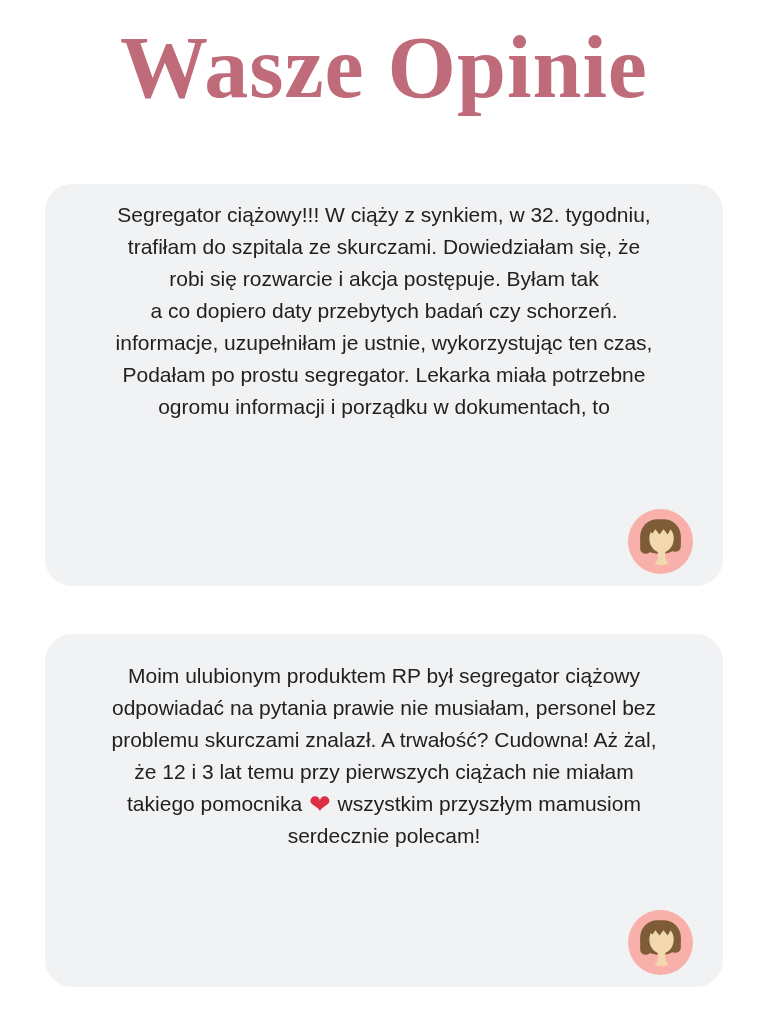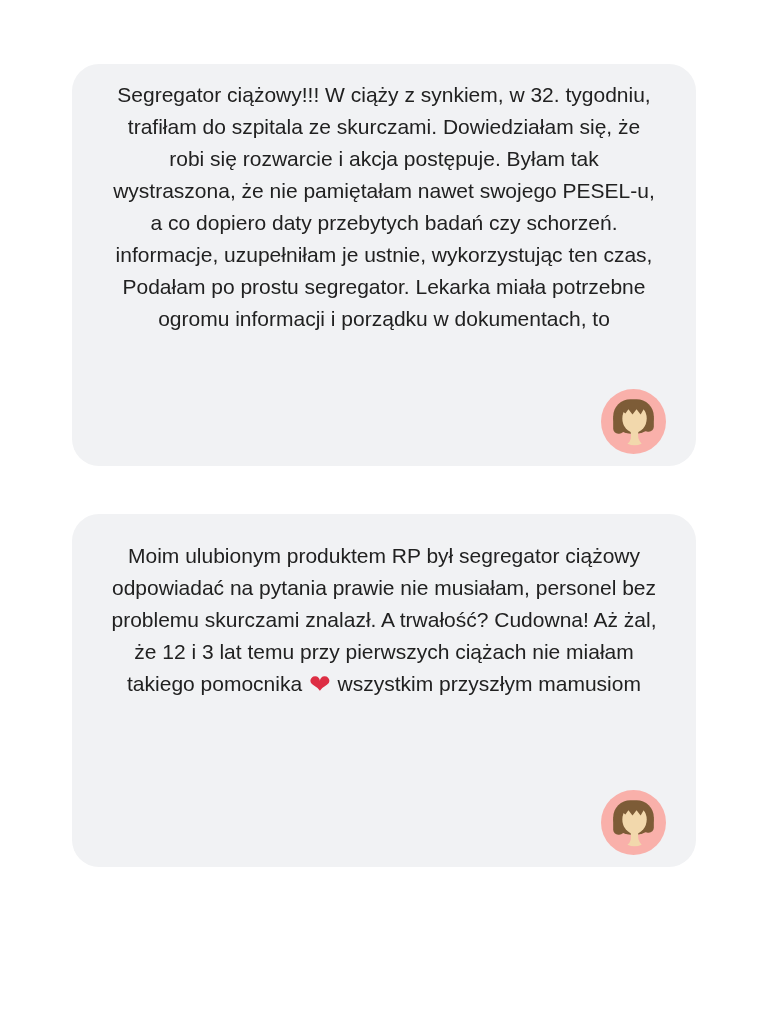--- a/index.html
+++ b/index.html
@@ -25,21 +25,21 @@
     text-align:center;
     font-family:"Liberation Serif", serif;
     font-weight:700;
     font-size:88px;
     line-height:104px;
     letter-spacing:1px;
     color:var(--title-color);
   }
   .card{
     position:relative;
-    width:624px;
+    width:678px;
     margin:0 auto;
     background:var(--card-bg);
     border-radius:27px;
   }
   .card.first{
     margin-top:64px;
     height:402px;
     padding:15px 28px 0;
   }
   .card.second{
@@ -72,27 +72,27 @@
   .avatar svg{display:block;width:100%;height:100%;}
   .avatar .bg{fill:var(--avatar-bg);}
   .avatar .hair{fill:var(--avatar-hair);}
   .avatar .skin{fill:var(--avatar-skin);}
 </style>
 </head>
 <body>
 
 <main>
 
+  <h1 class="page-title">Wasze Opinie</h1>
 
   <section class="card first">
     <div class="testimonial-text">
         <div class="line">Segregator ciążowy!!! W ciąży z synkiem, w 32. tygodniu,</div>
         <div class="line">trafiłam do szpitala ze skurczami. Dowiedziałam się, że</div>
         <div class="line">robi się rozwarcie i akcja postępuje. Byłam tak</div>
-        <div class="line">wystraszona, że nie pamiętałam nawet swojego PESEL-u,</div>
         <div class="line">a co dopiero daty przebytych badań czy schorzeń.</div>
         <div class="line">informacje, uzupełniłam je ustnie, wykorzystując ten czas,</div>
         <div class="line">Podałam po prostu segregator. Lekarka miała potrzebne</div>
         <div class="line">ogromu informacji i porządku w dokumentach, to</div>
       </div>
     <span class="avatar">
       <svg viewBox="0 0 64 64" aria-hidden="true">
         <circle class="bg" cx="32" cy="32" r="32"></circle>
         <rect class="hair" x="12" y="10" width="40" height="34" rx="17"></rect>
         <rect class="hair" x="12" y="24" width="11" height="20" rx="5"></rect>
@@ -104,20 +104,21 @@
     </span>
   </section>
 
   <section class="card second">
     <div class="testimonial-text">
         <div class="line">Moim ulubionym produktem RP był segregator ciążowy</div>
         <div class="line">odpowiadać na pytania prawie nie musiałam, personel bez</div>
         <div class="line">problemu skurczami znalazł. A trwałość? Cudowna! Aż żal,</div>
         <div class="line">że 12 i 3 lat temu przy pierwszych ciążach nie miałam</div>
         <div class="line">takiego pomocnika <span class="heart">❤</span> wszystkim przyszłym mamusiom</div>
+        <div class="line">serdecznie polecam!</div>
       </div>
     <span class="avatar">
       <svg viewBox="0 0 64 64" aria-hidden="true">
         <circle class="bg" cx="32" cy="32" r="32"></circle>
         <rect class="hair" x="12" y="10" width="40" height="34" rx="17"></rect>
         <rect class="hair" x="12" y="24" width="11" height="20" rx="5"></rect>
         <rect class="hair" x="41" y="24" width="11" height="18" rx="5"></rect>
         <ellipse class="skin" cx="33" cy="29" rx="12" ry="14"></ellipse>
         <path class="hair" d="M20 14 Q32 7 46 15 L46 24 L42 20 L39 25 L35 20 L31 25 L27 20 L24 24 L20 21 Z"></path>
         <path class="skin" d="M29 41 Q31 50 26 54 Q33 57 40 54 Q35 48 37 41 Z"></path>

